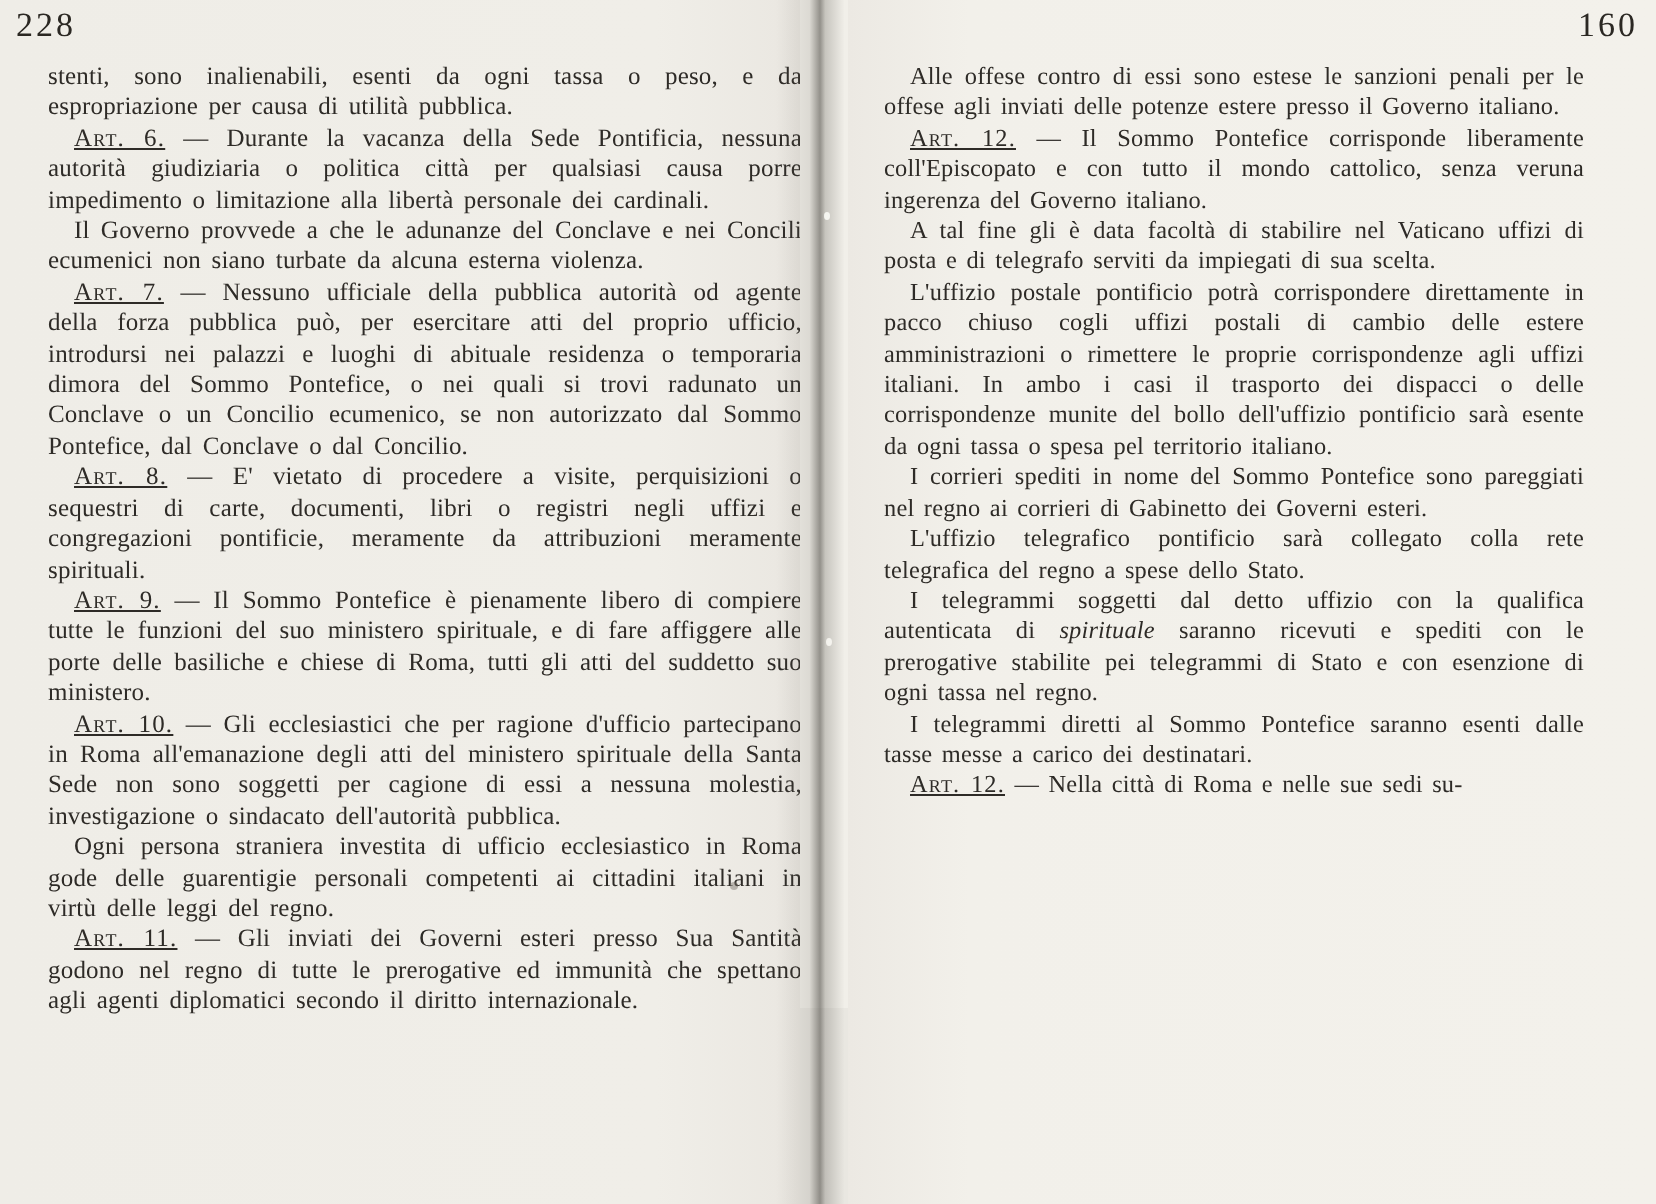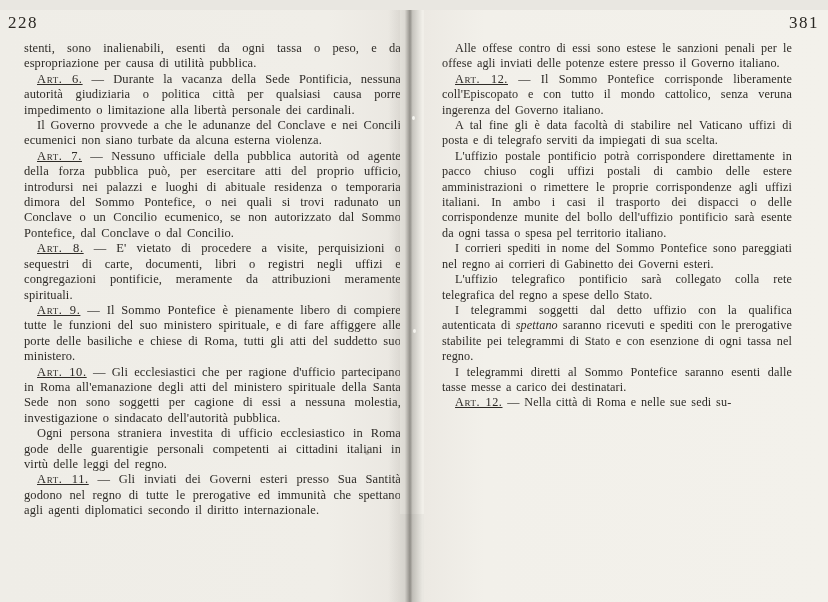--- a/index.html
+++ b/index.html
@@ -10,21 +10,20 @@
     overflow: hidden;
     background: #e9e7e1;
   }
   .book {
     position: relative;
     width: 828px;
     height: 504px;
     background: #f1efe9;
     font-family: "Liberation Serif", "DejaVu Serif", serif;
     color: #2e2b27;
-    margin-top: 10px;
   }
   .page {
     position: absolute;
     top: 0;
     height: 602px;
     overflow: hidden;
   }
   .page-left {
     left: 0;
     width: 400px;
@@ -113,29 +112,29 @@
         <p class="para indent"><span class="seg-smallcaps">Art. 9.</span><span class="seg-normal"> — Il Sommo Pontefice è pienamente libero di compiere tutte le funzioni del suo ministero spirituale, e di fare affiggere alle porte delle basiliche e chiese di Roma, tutti gli atti del suddetto suo ministero.</span></p>
         <p class="para indent"><span class="seg-smallcaps">Art. 10.</span><span class="seg-normal"> — Gli ecclesiastici che per ragione d'ufficio partecipano in Roma all'emanazione degli atti del ministero spirituale della Santa Sede non sono soggetti per cagione di essi a nessuna molestia, investigazione o sindacato dell'autorità pubblica.</span></p>
         <p class="para indent"><span class="seg-normal">Ogni persona straniera investita di ufficio ecclesiastico in Roma gode delle guarentigie personali competenti ai cittadini italiani in virtù delle leggi del regno.</span></p>
         <p class="para indent"><span class="seg-smallcaps">Art. 11.</span><span class="seg-normal"> — Gli inviati dei Governi esteri presso Sua Santità godono nel regno di tutte le prerogative ed immunità che spettano agli agenti diplomatici secondo il diritto internazionale.</span></p>
       </div>
   </div>
 
   <div class="gutter"></div>
 
   <div class="page page-right">
-    <div class="page-number">381</div>
+    <div class="page-number">160</div>
     <div class="page-body">
         <p class="para indent"><span class="seg-normal">Alle offese contro di essi sono estese le sanzioni penali per le offese agli inviati delle potenze estere presso il Governo italiano.</span></p>
         <p class="para indent"><span class="seg-smallcaps">Art. 12.</span><span class="seg-normal"> — Il Sommo Pontefice corrisponde liberamente coll'Episcopato e con tutto il mondo cattolico, senza veruna ingerenza del Governo italiano.</span></p>
         <p class="para indent"><span class="seg-normal">A tal fine gli è data facoltà di stabilire nel Vaticano uffizi di posta e di telegrafo serviti da impiegati di sua scelta.</span></p>
         <p class="para indent"><span class="seg-normal">L'uffizio postale pontificio potrà corrispondere direttamente in pacco chiuso cogli uffizi postali di cambio delle estere amministrazioni o rimettere le proprie corrispondenze agli uffizi italiani. In ambo i casi il trasporto dei dispacci o delle corrispondenze munite del bollo dell'uffizio pontificio sarà esente da ogni tassa o spesa pel territorio italiano.</span></p>
         <p class="para indent"><span class="seg-normal">I corrieri spediti in nome del Sommo Pontefice sono pareggiati nel regno ai corrieri di Gabinetto dei Governi esteri.</span></p>
         <p class="para indent"><span class="seg-normal">L'uffizio telegrafico pontificio sarà collegato colla rete telegrafica del regno a spese dello Stato.</span></p>
-        <p class="para indent"><span class="seg-normal">I telegrammi soggetti dal detto uffizio con la qualifica autenticata di </span><span class="seg-italic">spettano</span><span class="seg-normal"> saranno ricevuti e spediti con le prerogative stabilite pei telegrammi di Stato e con esenzione di ogni tassa nel regno.</span></p>
+        <p class="para indent"><span class="seg-normal">I telegrammi soggetti dal detto uffizio con la qualifica autenticata di </span><span class="seg-italic">spirituale</span><span class="seg-normal"> saranno ricevuti e spediti con le prerogative stabilite pei telegrammi di Stato e con esenzione di ogni tassa nel regno.</span></p>
         <p class="para indent"><span class="seg-normal">I telegrammi diretti al Sommo Pontefice saranno esenti dalle tasse messe a carico dei destinatari.</span></p>
         <p class="para indent"><span class="seg-smallcaps">Art. 12.</span><span class="seg-normal"> — Nella città di Roma e nelle sue sedi su-</span></p>
       </div>
   </div>
 
   <div class="speck speck-1"></div>
   <div class="speck speck-2"></div>
   <div class="speck speck-3"></div>
 
 </div>

